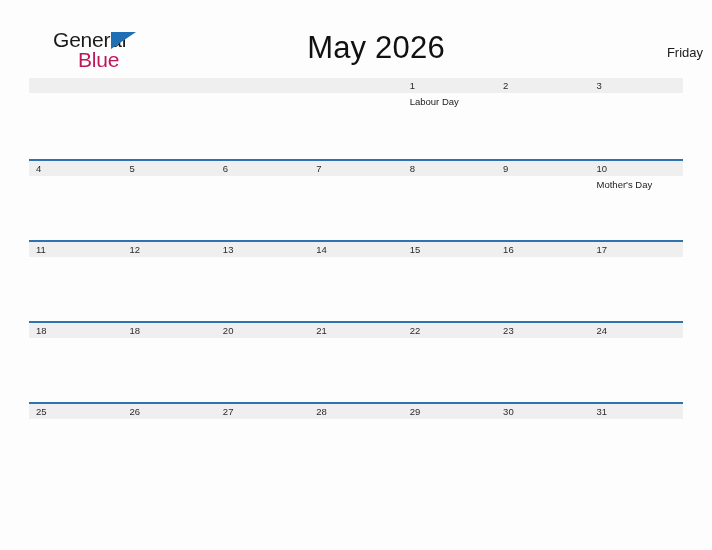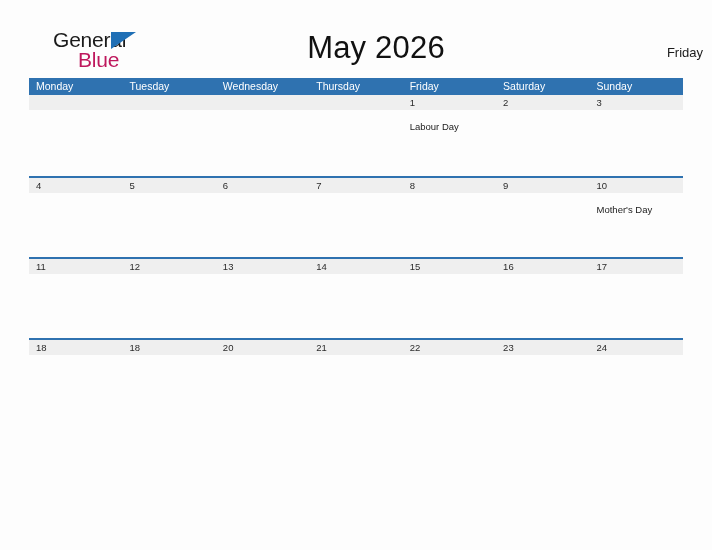--- a/index.html
+++ b/index.html
@@ -137,21 +137,21 @@
   .week .body-row {
     display: flex;
     width: 654px;
     height: 64px;
     background: #fdfdfd;
   }
   .week .body-cell {
     width: 93.43px;
     box-sizing: border-box;
     padding-left: 7px;
-    padding-top: 10px;
+    padding-top: 2px;
   }
   .event {
     font-size: 9.5px;
     line-height: 13px;
     color: #1b1b1b;
     font-family: "Liberation Sans", sans-serif;
     white-space: nowrap;
   }
 </style>
 </head>
@@ -165,29 +165,20 @@
     <span class="logo-blue">Blue</span>
   </div>
 
   <div class="cal-title">May 2026</div>
 
   <div class="country">Friday</div>
 
 </div>
 
 <div class="calendar">
-  <div class="dow-row" id="dow-row">
-      <div class="dow-cell">Monday</div>
-      <div class="dow-cell">Tuesday</div>
-      <div class="dow-cell">Wednesday</div>
-      <div class="dow-cell">Thursday</div>
-      <div class="dow-cell">Friday</div>
-      <div class="dow-cell">Saturday</div>
-      <div class="dow-cell">Sunday</div>
-    </div>
   <div id="weeks-container">
       <div class="week">
         <div class="date-band">
           <div class="date-cell"></div>
           <div class="date-cell"></div>
           <div class="date-cell"></div>
           <div class="date-cell"></div>
           <div class="date-cell">1</div>
           <div class="date-cell">2</div>
           <div class="date-cell">3</div>
@@ -260,20 +251,29 @@
           <div class="body-cell"></div>
           <div class="body-cell"></div>
           <div class="body-cell"></div>
           <div class="body-cell"></div>
           <div class="body-cell"></div>
           <div class="body-cell"></div>
           <div class="body-cell"></div>
         </div>
       </div>
       <div class="week with-rule">
+        <div class="date-band">
+          <div class="date-cell">25</div>
+          <div class="date-cell">26</div>
+          <div class="date-cell">27</div>
+          <div class="date-cell">28</div>
+          <div class="date-cell">29</div>
+          <div class="date-cell">30</div>
+          <div class="date-cell">31</div>
+        </div>
         <div class="body-row">
           <div class="body-cell"></div>
           <div class="body-cell"></div>
           <div class="body-cell"></div>
           <div class="body-cell"></div>
           <div class="body-cell"></div>
           <div class="body-cell"></div>
           <div class="body-cell"></div>
         </div>
       </div>

